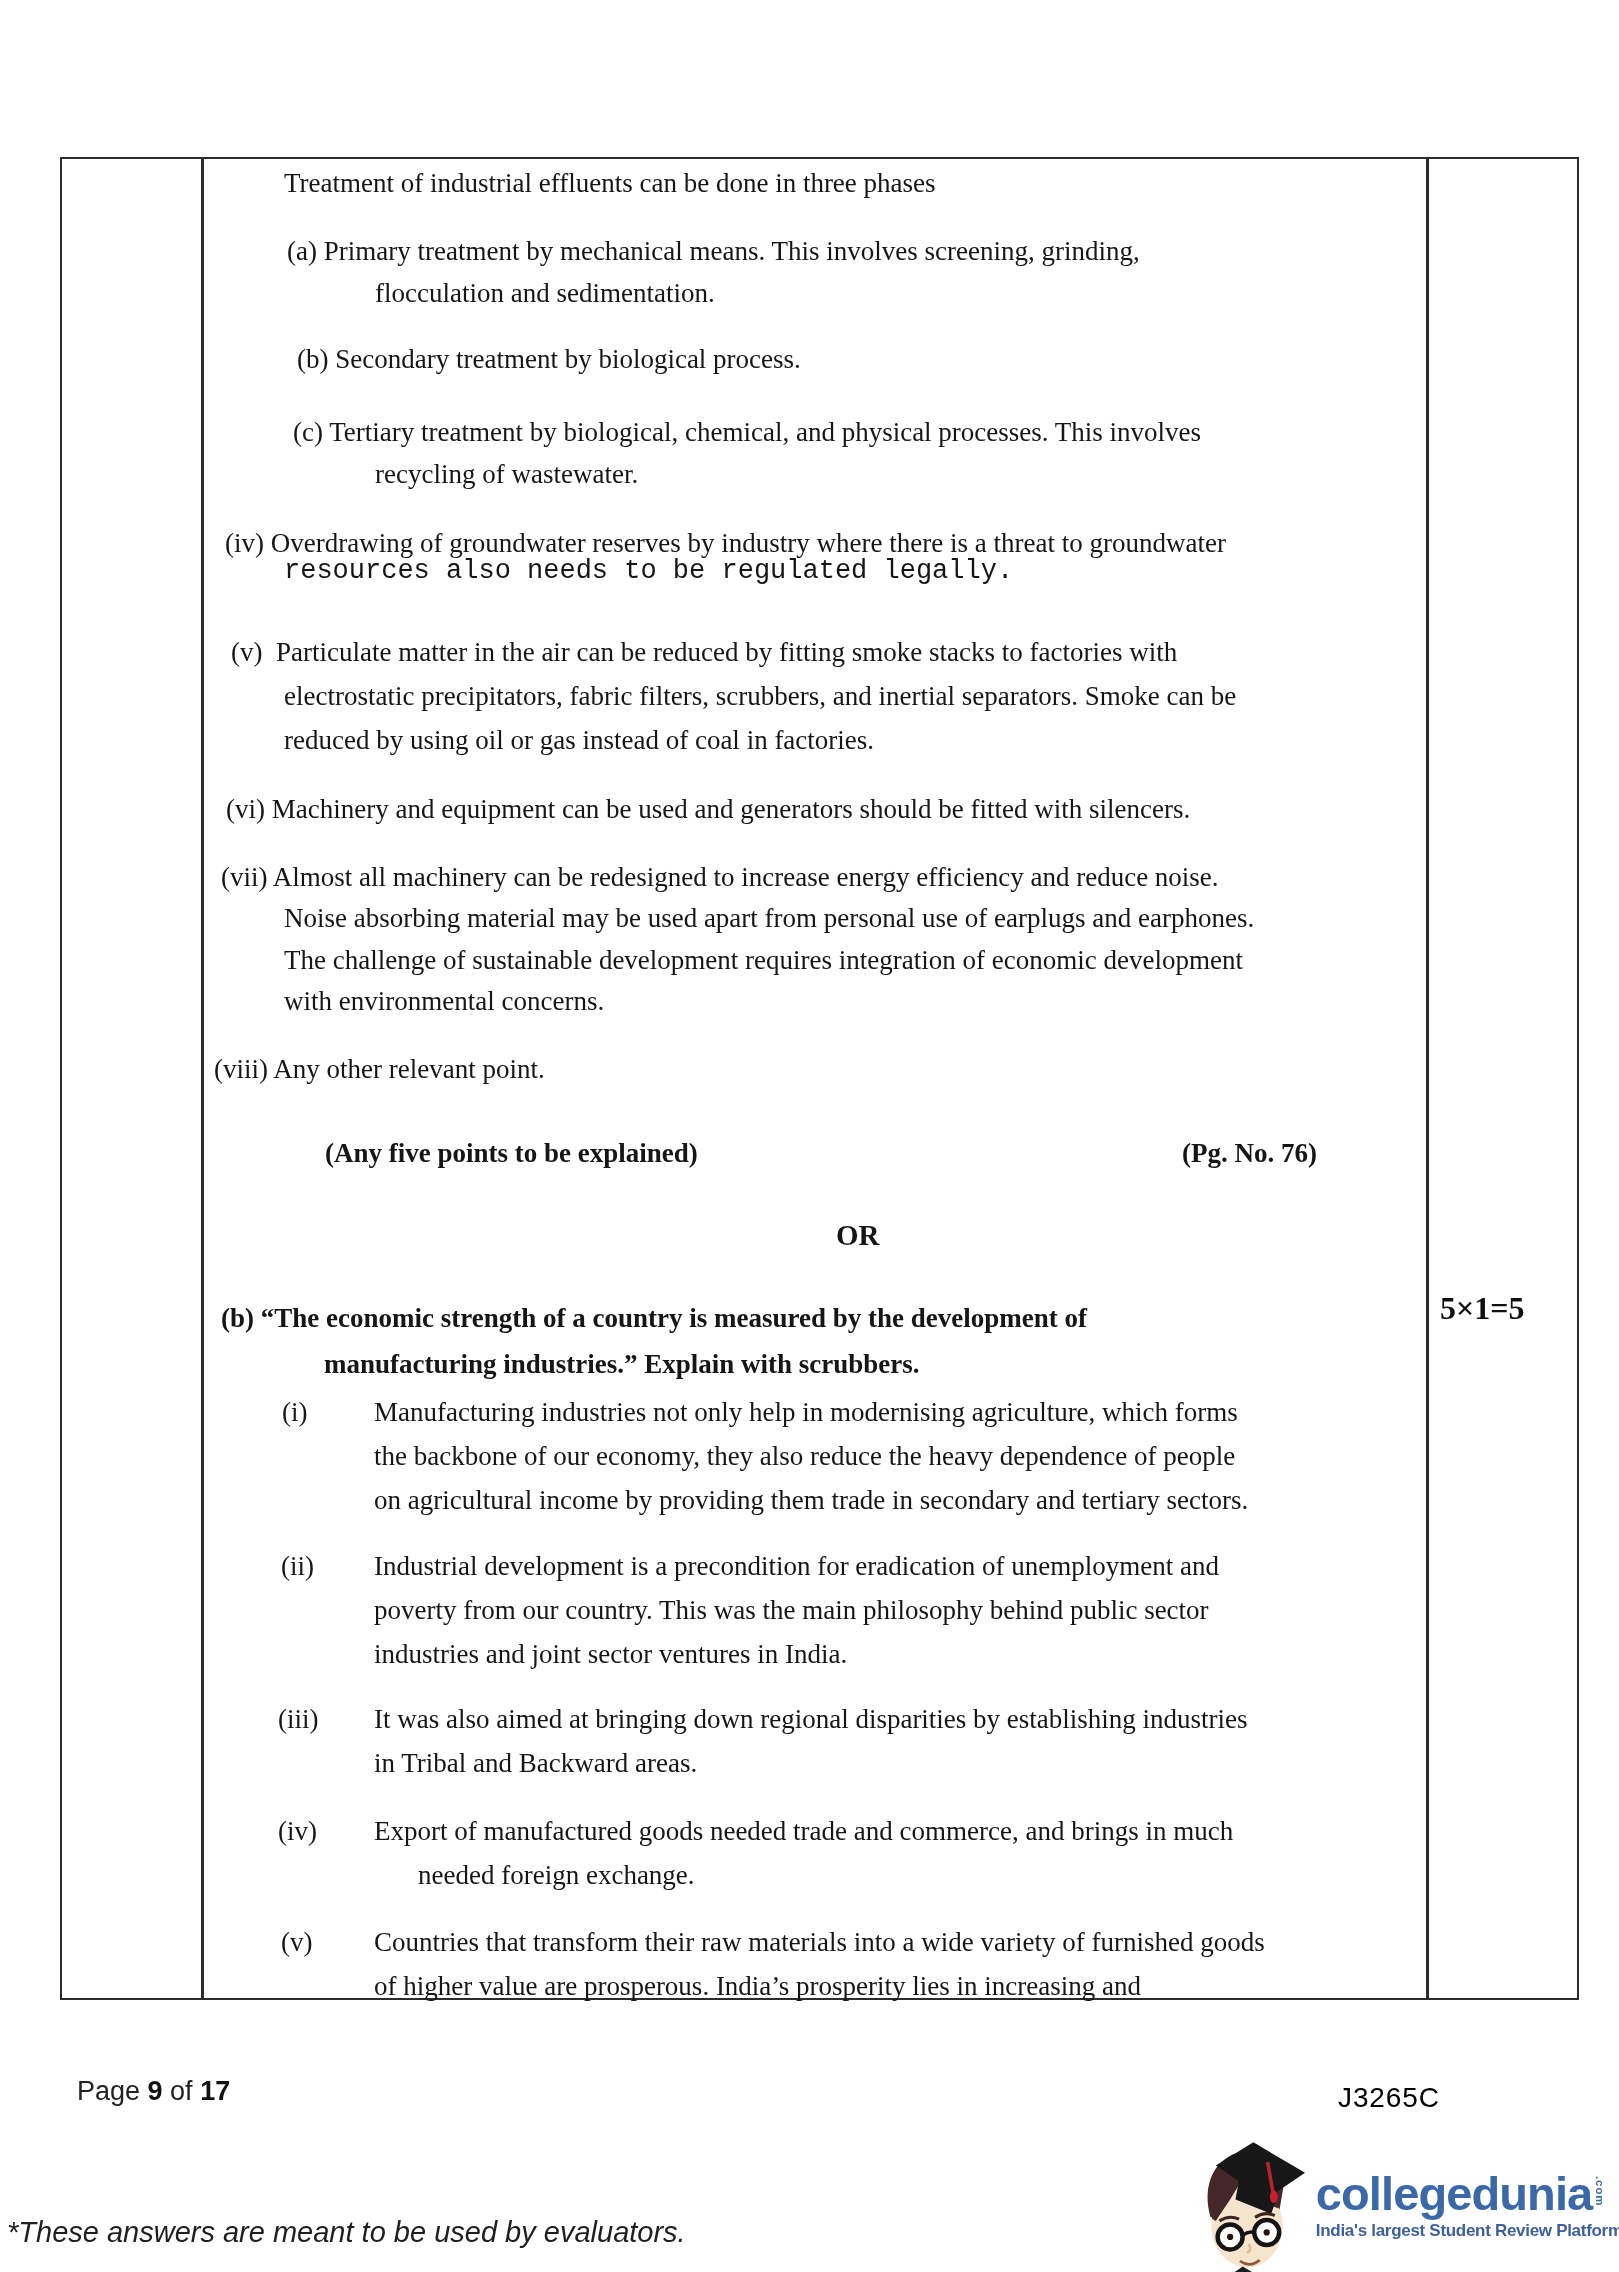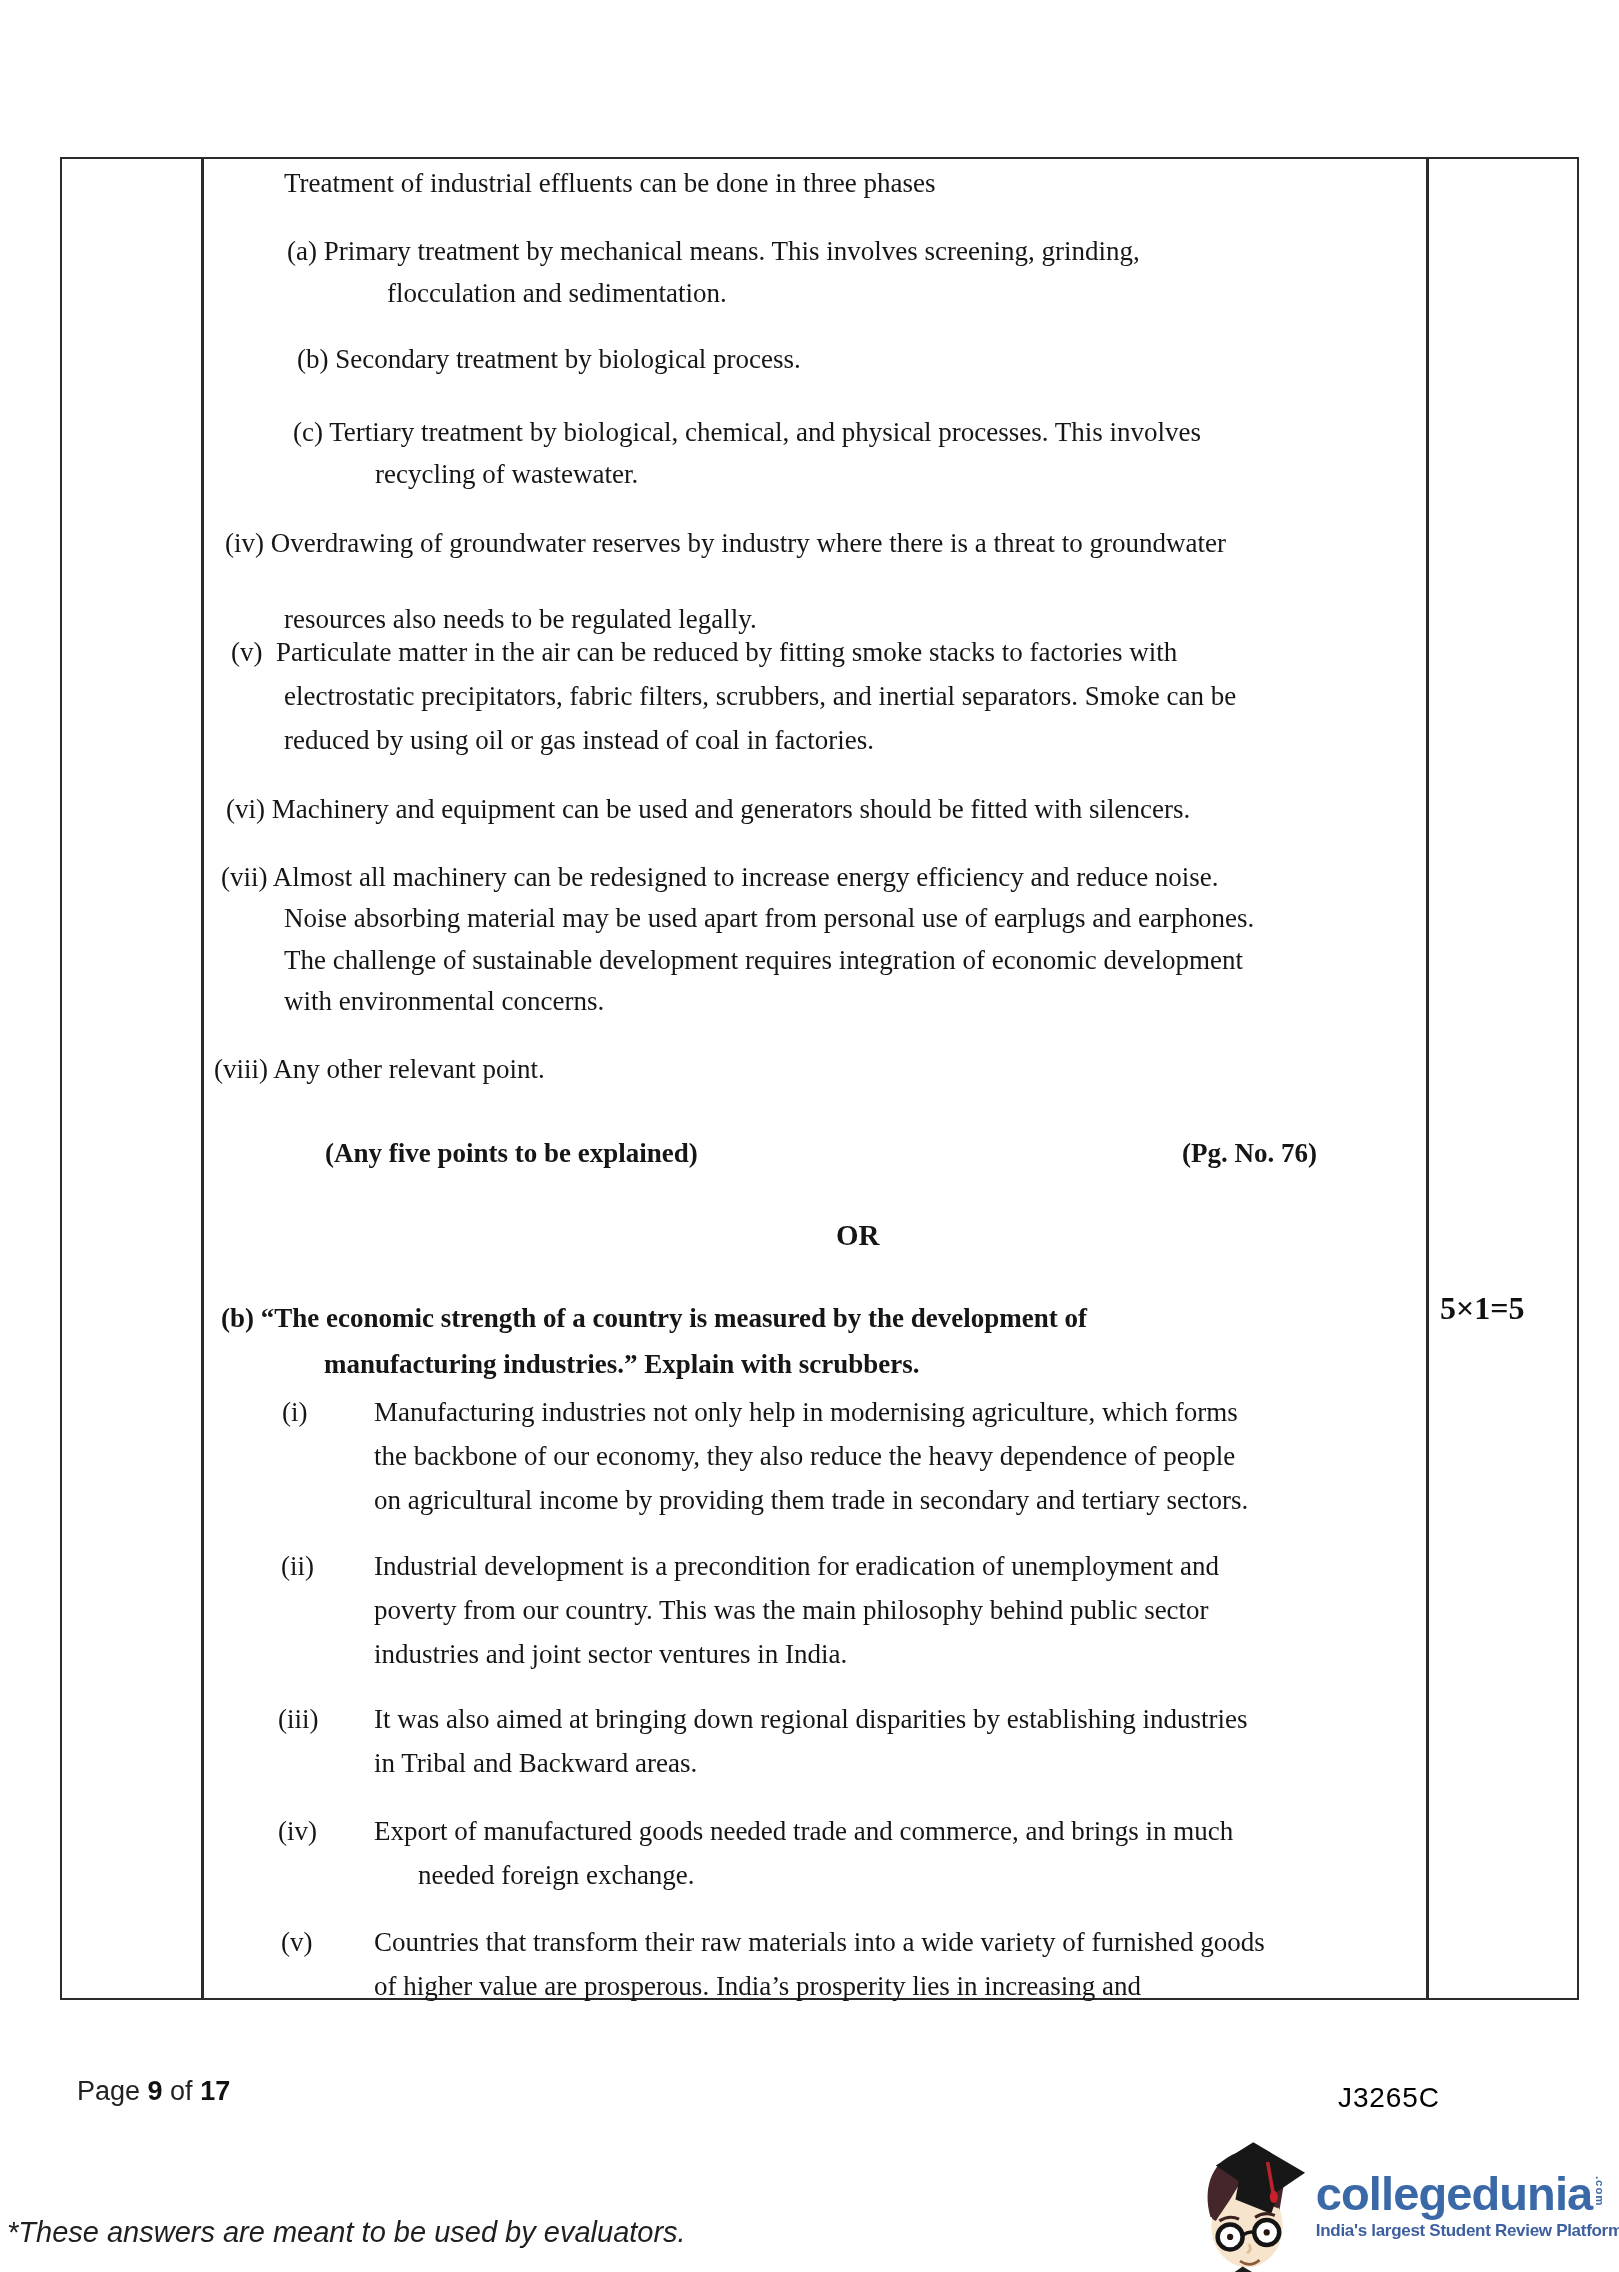--- a/index.html
+++ b/index.html
@@ -83,26 +83,26 @@
 <div class="page">
 
   <div class="answer-table">
     <div class="col-divider divider-left"></div>
     <div class="col-divider divider-right"></div>
   </div>
 
   <div id="lines-container">
       <div class="line" style="left: 284px; top: 168px;">Treatment of industrial effluents can be done in three phases</div>
       <div class="line" style="left: 287px; top: 236px;">(a) Primary treatment by mechanical means. This involves screening, grinding,</div>
-      <div class="line" style="left: 387px; top: 278px;">flocculation and sedimentation.</div>
+      <div class="line" style="left: 375px; top: 278px;">flocculation and sedimentation.</div>
       <div class="line" style="left: 297px; top: 344px;">(b) Secondary treatment by biological process.</div>
       <div class="line" style="left: 293px; top: 417px;">(c) Tertiary treatment by biological, chemical, and physical processes. This involves</div>
       <div class="line" style="left: 375px; top: 459px;">recycling of wastewater.</div>
       <div class="line" style="left: 225px; top: 528px;">(iv) Overdrawing of groundwater reserves by industry where there is a threat to groundwater</div>
-      <div class="line" style="left: 284px; top: 604px;">resources also needs to be regulated legally.</div>
+      <div class="line" style="left: 284px; top: 556px; font-family: Liberation Mono, monospace;">resources also needs to be regulated legally.</div>
       <div class="line" style="left: 231px; top: 637px;">(v)  Particulate matter in the air can be reduced by fitting smoke stacks to factories with</div>
       <div class="line" style="left: 284px; top: 681px;">electrostatic precipitators, fabric filters, scrubbers, and inertial separators. Smoke can be</div>
       <div class="line" style="left: 284px; top: 725px;">reduced by using oil or gas instead of coal in factories.</div>
       <div class="line" style="left: 226px; top: 794px;">(vi) Machinery and equipment can be used and generators should be fitted with silencers.</div>
       <div class="line" style="left: 221px; top: 862px;">(vii) Almost all machinery can be redesigned to increase energy efficiency and reduce noise.</div>
       <div class="line" style="left: 284px; top: 903px;">Noise absorbing material may be used apart from personal use of earplugs and earphones.</div>
       <div class="line" style="left: 284px; top: 945px;">The challenge of sustainable development requires integration of economic development</div>
       <div class="line" style="left: 284px; top: 986px;">with environmental concerns.</div>
       <div class="line" style="left: 214px; top: 1054px;">(viii) Any other relevant point.</div>
       <div class="line bold" style="left: 325px; top: 1114px;">(Any five points to be explained)</div>

